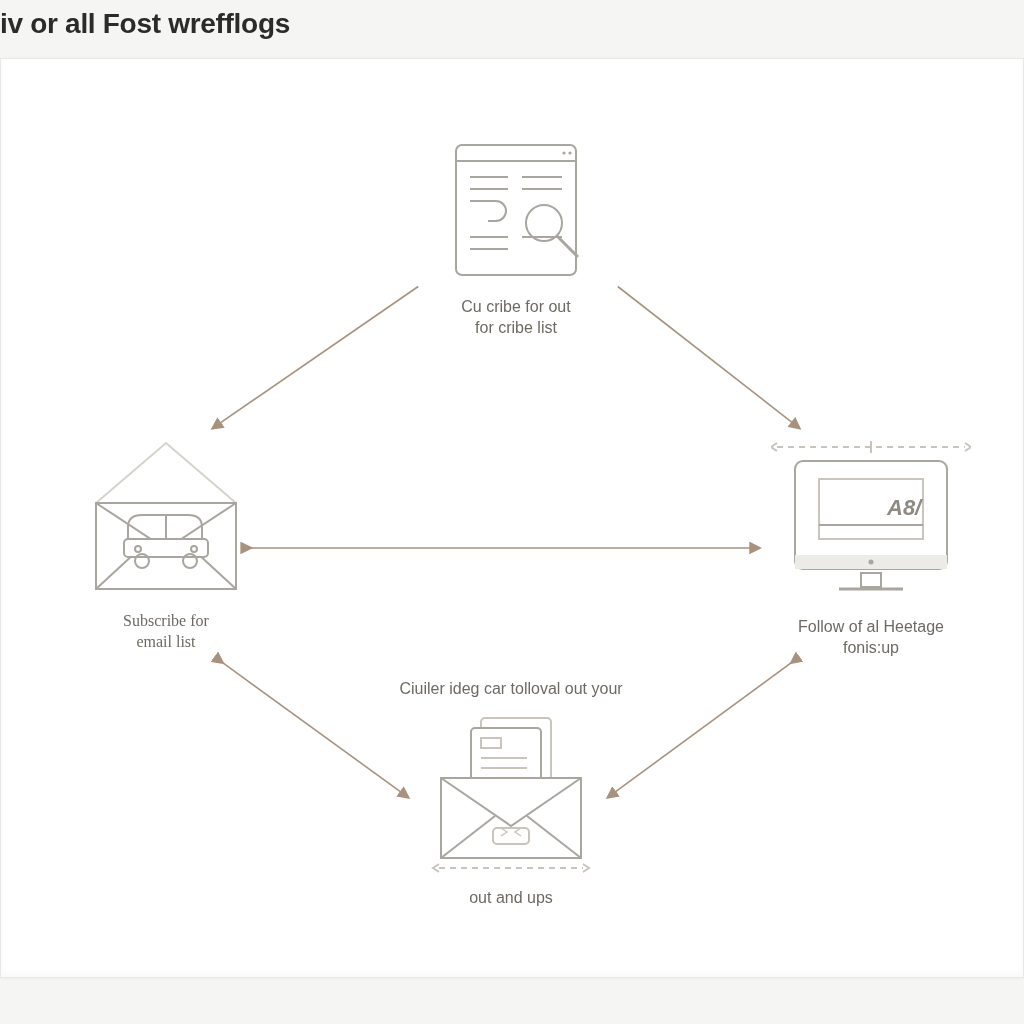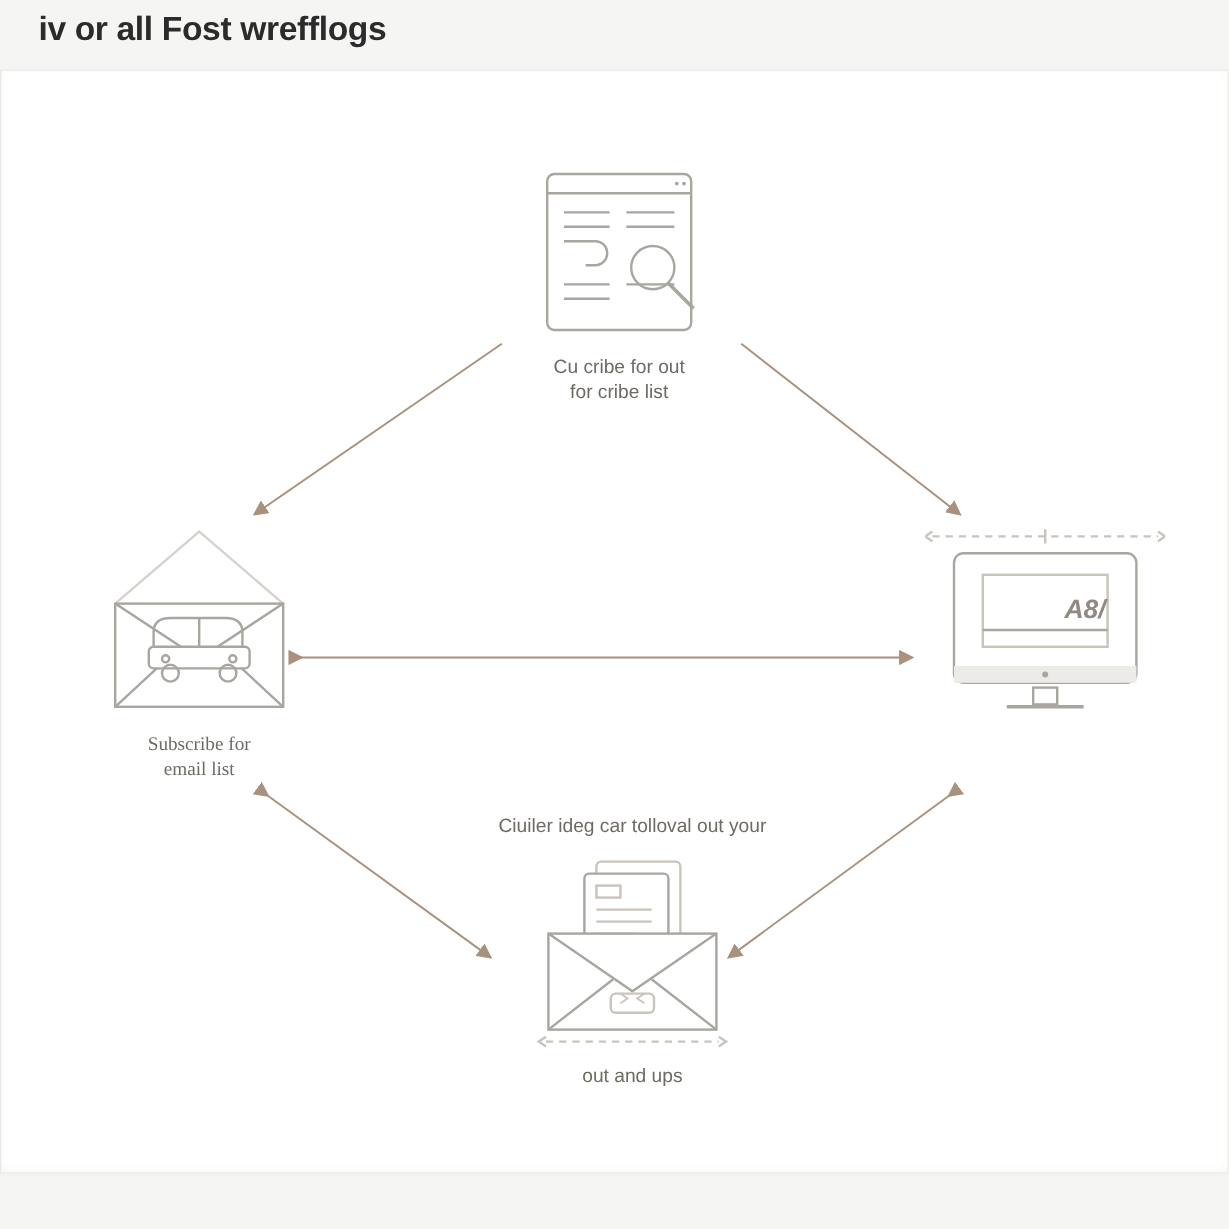--- a/index.html
+++ b/index.html
@@ -10,21 +10,20 @@
     height: 1024px;
     overflow: hidden;
     color: #4a4a4a;
   }
   .page-title {
     font-size: 28px;
     font-weight: 700;
     color: #2b2b2b;
     padding: 8px 0 18px 0;
     letter-spacing: -0.3px;
-    margin-left: 32px;
   }
   .canvas {
     position: relative;
     margin: 0 0 0 0;
     width: 1024px;
     height: 920px;
     background: #ffffff;
     border: 1px solid #e9e8e5;
     box-shadow: 0 1px 4px rgba(0,0,0,0.04), inset 0 -2px 8px rgba(0,0,0,0.03);
   }
@@ -149,23 +148,27 @@
         <rect x="24" y="118" width="152" height="14" fill="#ecebe8" stroke="none"></rect>
         <circle cx="100" cy="125" r="2.5" fill="#a9a6a0" stroke="none"></circle>
         <rect x="90" y="136" width="20" height="14"></rect>
         <line x1="68" y1="152" x2="132" y2="152" stroke-width="3"></line>
 
         <rect x="48" y="42" width="104" height="60" stroke="#c9c4bc"></rect>
         <line x1="48" y1="88" x2="152" y2="88"></line>
         <text x="116" y="78" font-family="Arial" font-size="22" font-style="italic" font-weight="700" fill="#8f8a82" stroke="none">A8/</text>
       </g>
     </svg>
+    <div class="label">
+      <div>Follow of al Heetage</div>
+      <div>fonis:up</div>
+    </div>
   </div>
 
-  <div class="node" style="left:386px; top:620px; width:280px;">
+  <div class="node" style="left:370px; top:620px; width:280px;">
     <div class="label-top">Ciuiler ideg car tolloval out your</div>
     <svg class="icon" width="180" height="170" viewBox="0 0 180 170">
       <g fill="none" stroke="#a9a6a0" stroke-width="2">
 
         <g transform="translate(50,10)">
           <rect x="10" y="0" width="70" height="74" rx="4" fill="#fff" stroke="#c9c4bc"></rect>
           <rect x="0" y="10" width="70" height="74" rx="4" fill="#fff"></rect>
           <rect x="10" y="20" width="20" height="10" stroke="#c9c4bc"></rect>
           <line x1="10" y1="40" x2="56" y2="40" stroke="#c9c4bc"></line>
           <line x1="10" y1="50" x2="56" y2="50" stroke="#c9c4bc"></line>

